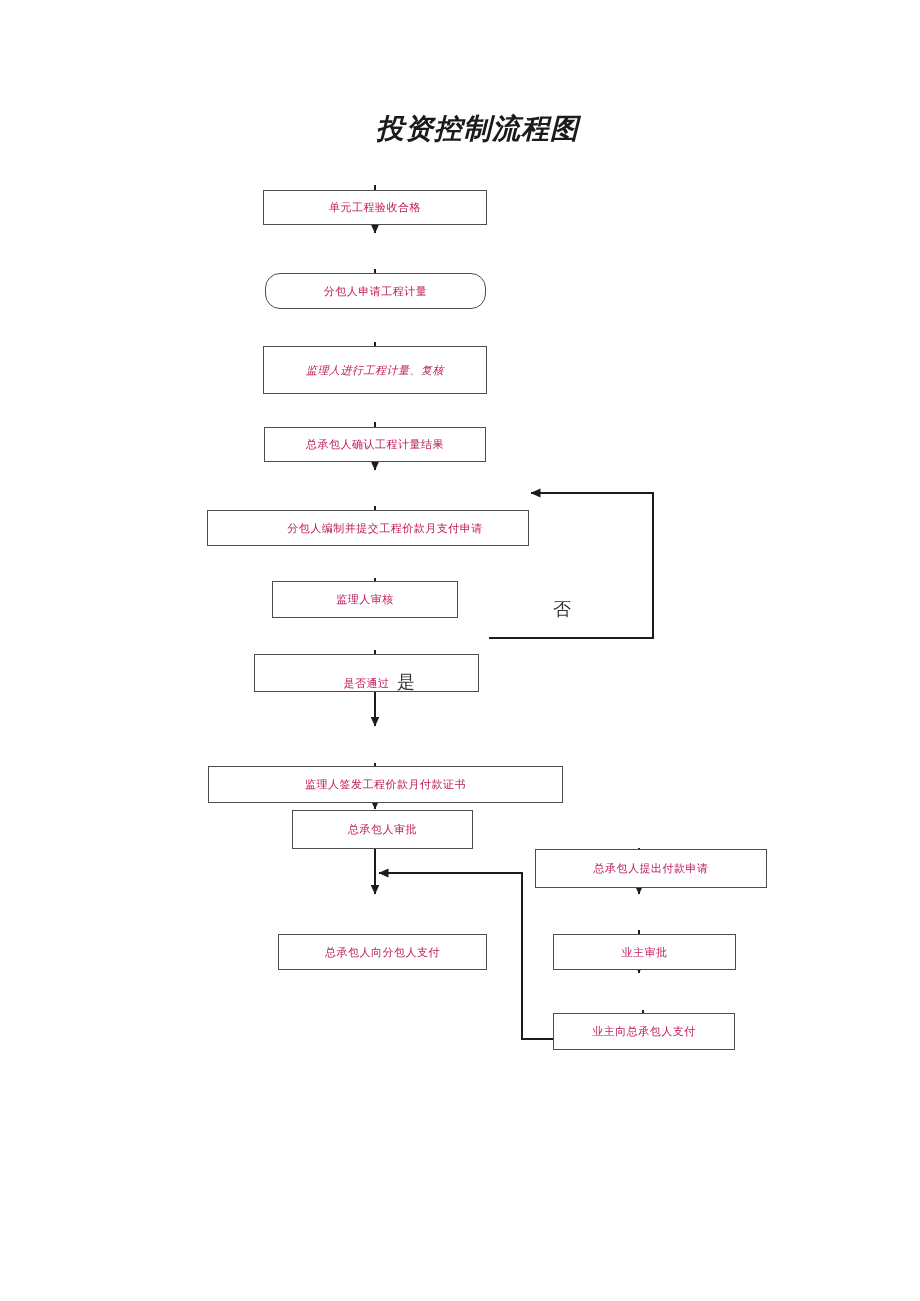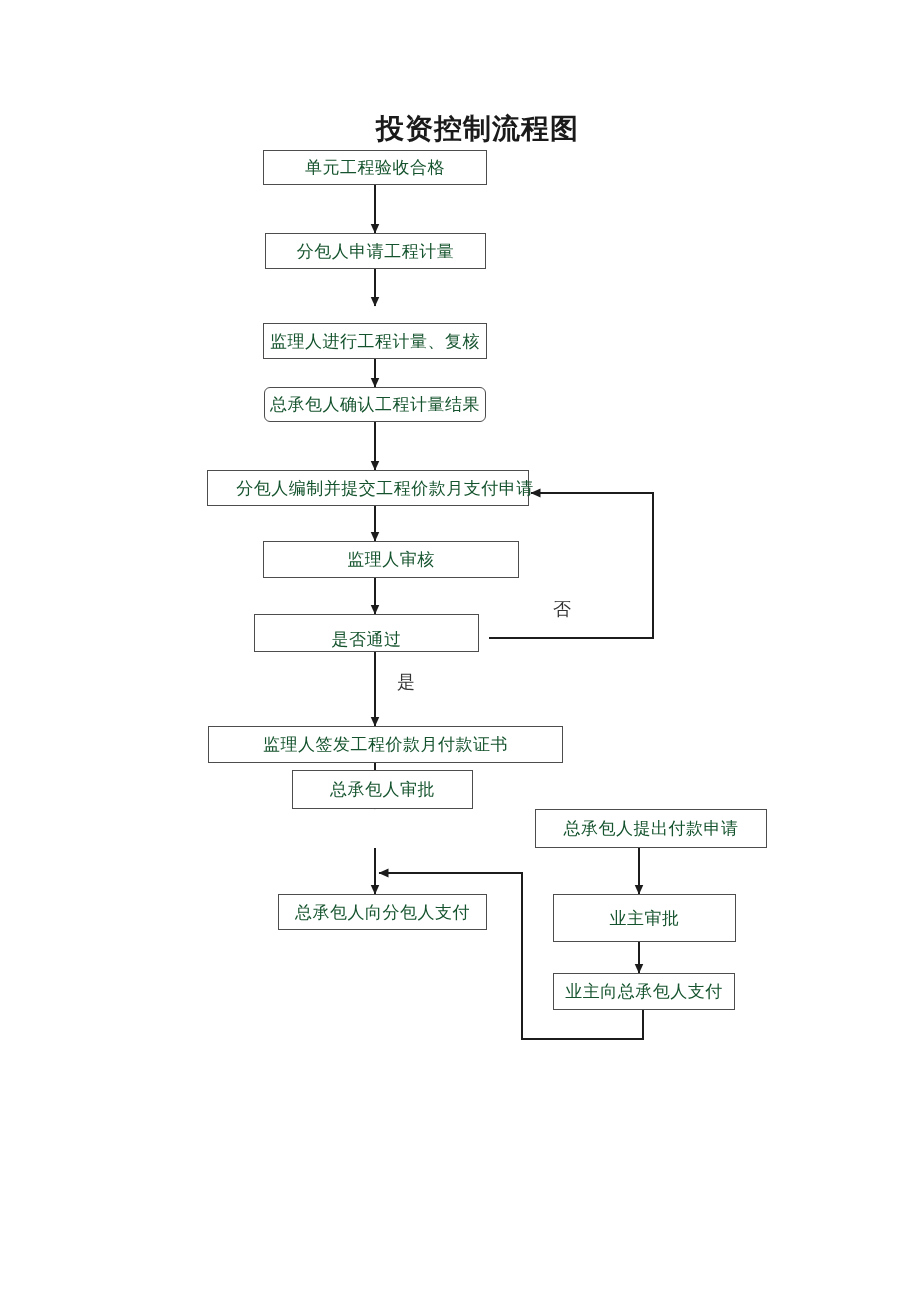--- a/index.html
+++ b/index.html
@@ -20,20 +20,21 @@
     left: 370px;
     top: 110px;
     width: 215px;
     margin: 0;
     font-size: 28px;
     font-weight: 600;
     color: #1a1a1a;
     text-align: center;
     letter-spacing: 1px;
     white-space: nowrap;
+    font-style: italic;
   }
   .connectors {
     position: absolute;
     left: 0;
     top: 0;
     width: 920px;
     height: 1301px;
   }
   .connectors path {
     stroke: #1c1c1c;
@@ -41,24 +42,25 @@
     fill: none;
   }
   .node {
     position: absolute;
     box-sizing: border-box;
     border: 1.5px solid #4d4d4d;
     background: #ffffff;
     display: flex;
     align-items: center;
     justify-content: center;
-    font-size: 17px;
-    color: #14532d;
+    font-size: 11px;
+    color: #be185d;
     letter-spacing: 0.5px;
     white-space: nowrap;
+    margin-top: 40px;
   }
   .edge-label {
     position: absolute;
     font-size: 18px;
     color: #333333;
     letter-spacing: 0;
   }
 </style>
 </head>
 <body>
@@ -85,37 +87,37 @@
     <path d="M639 848 L639 894" marker-end="url(#arr)"></path>
     <path d="M639 930 L639 973" marker-end="url(#arr)"></path>
     <path d="M489 638 L653 638 L653 493 L531 493" marker-end="url(#arr)"></path>
     <path d="M643 1010 L643 1039 L522 1039 L522 873 L379 873" marker-end="url(#arr)"></path>
   </svg>
 
   <div class="node" style="left:263px; top:150px; width:224px; height:35px;">
     <span>单元工程验收合格</span>
   </div>
 
-  <div class="node" style="left:265px; top:233px; width:221px; height:36px;">
+  <div class="node" style="left:265px; top:233px; width:221px; height:36px;border-radius:15px;">
     <span>分包人申请工程计量</span>
   </div>
 
-  <div class="node" style="left:263px; top:323px; width:224px; height:36px;">
+  <div class="node" style="left:263px; top:306px; width:224px; height:48px;font-style:italic;">
     <span>监理人进行工程计量、复核</span>
   </div>
 
-  <div class="node" style="left:264px; top:387px; width:222px; height:35px;border-radius:6px;">
+  <div class="node" style="left:264px; top:387px; width:222px; height:35px;">
     <span>总承包人确认工程计量结果</span>
   </div>
 
   <div class="node" style="left:207px; top:470px; width:322px; height:36px;padding-left:34px;">
     <span>分包人编制并提交工程价款月支付申请</span>
   </div>
 
-  <div class="node" style="left:263px; top:541px; width:256px; height:37px;">
+  <div class="node" style="left:272px; top:541px; width:186px; height:37px;">
     <span>监理人审核</span>
   </div>
 
   <div class="node" style="left:254px; top:614px; width:225px; height:38px;align-items:flex-end;">
     <span>是否通过</span>
   </div>
 
   <div class="node" style="left:208px; top:726px; width:355px; height:37px;">
     <span>监理人签发工程价款月付款证书</span>
   </div>
@@ -125,21 +127,21 @@
   </div>
 
   <div class="node" style="left:535px; top:809px; width:232px; height:39px;">
     <span>总承包人提出付款申请</span>
   </div>
 
   <div class="node" style="left:278px; top:894px; width:209px; height:36px;">
     <span>总承包人向分包人支付</span>
   </div>
 
-  <div class="node" style="left:553px; top:894px; width:183px; height:48px;">
+  <div class="node" style="left:553px; top:894px; width:183px; height:36px;">
     <span>业主审批</span>
   </div>
 
   <div class="node" style="left:553px; top:973px; width:182px; height:37px;">
     <span>业主向总承包人支付</span>
   </div>
 
   <div class="edge-label" style="left:553px; top:597px;">否</div>
 
   <div class="edge-label" style="left:397px; top:670px;">是</div>

